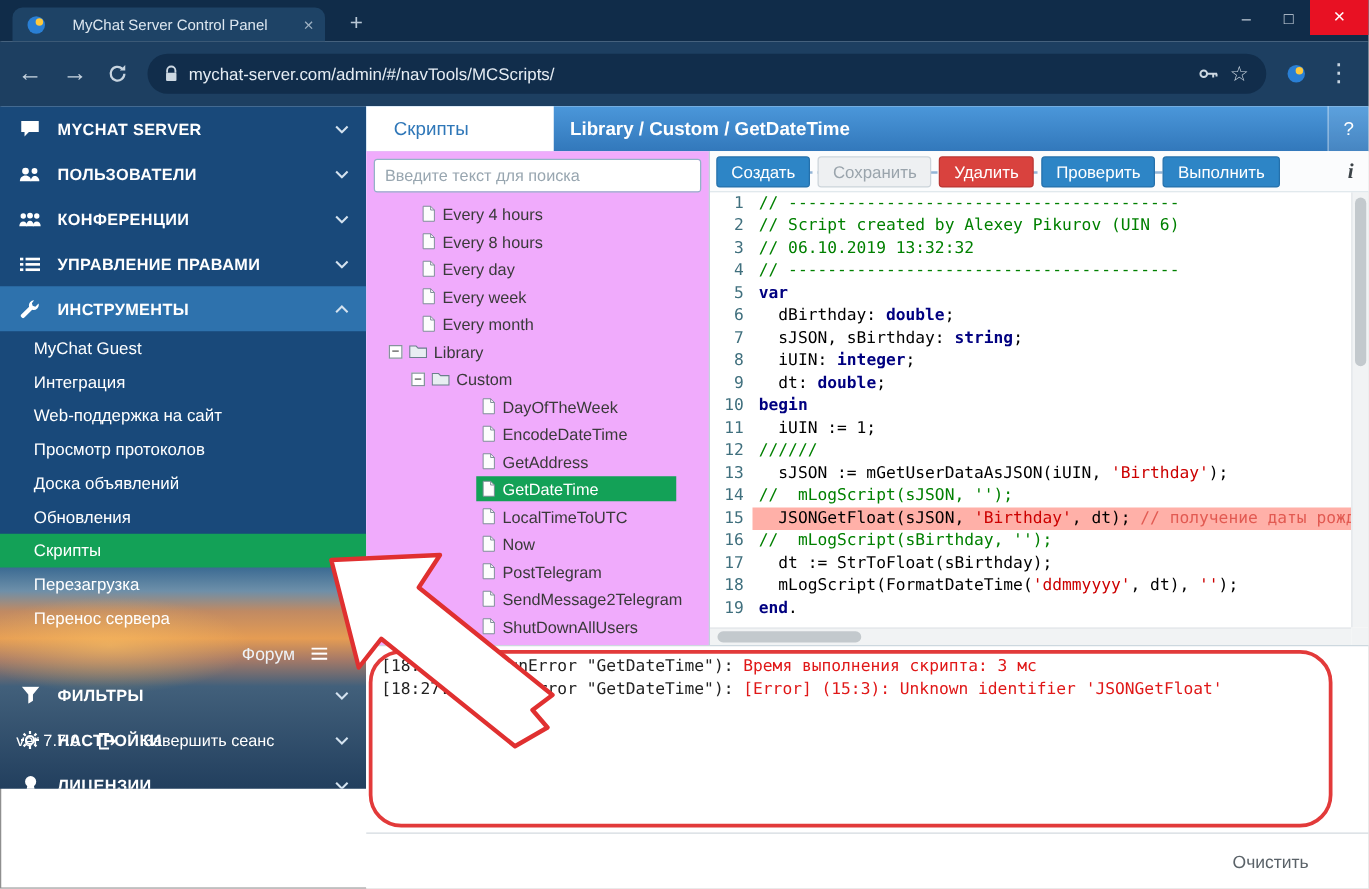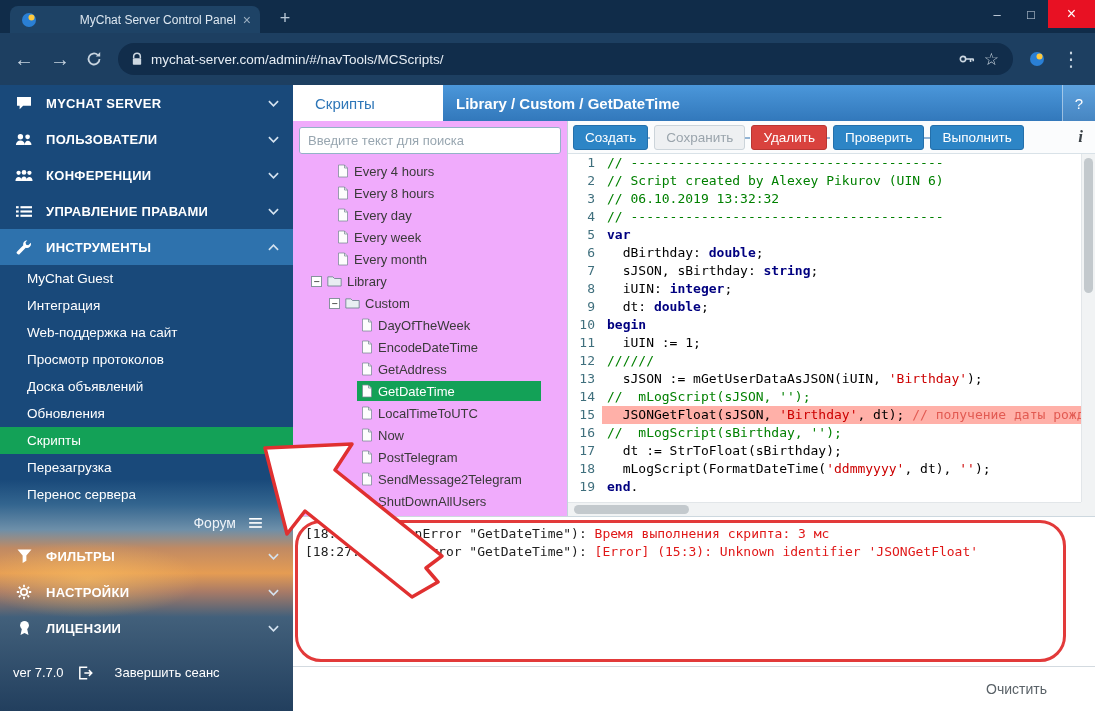--- a/index.html
+++ b/index.html
@@ -3,35 +3,35 @@
 <meta charset="utf-8">
 <style>
   *{margin:0;padding:0;box-sizing:border-box;}
   html,body{width:1095px;height:711px;overflow:hidden;}
   body{font-family:"Liberation Sans",sans-serif;background:#fff;}
   .screen{position:relative;width:1095px;height:711px;overflow:hidden;background:#fff;box-shadow:inset 0 0 0 1px #8f8f8f;}
 
   
   .tabstrip{position:absolute;left:0;top:0;width:100%;height:33px;background:#102c49;}
   .tab{position:absolute;left:10px;top:6px;width:250px;height:27px;background:#1e4366;border-radius:8px 8px 0 0;display:flex;align-items:center;padding:0 9px;gap:7px;color:#dde7f0;font-size:12px;}
-  .tab-title{flex:1;white-space:nowrap;overflow:hidden;text-align:right;}
+  .tab-title{flex:1;white-space:nowrap;overflow:hidden;}
   .tab-close{color:#9db0c2;font-size:14px;line-height:1;}
   .newtab{position:absolute;left:272px;top:6px;width:26px;height:24px;color:#b9c8d6;font-size:18px;display:flex;align-items:center;justify-content:center;}
   .win-controls{position:absolute;right:0;top:0;display:flex;height:28px;}
   .win-btn{width:34px;display:flex;align-items:center;justify-content:center;color:#cfd9e3;font-size:13px;}
   .win-btn.close{width:47px;background:#e81123;color:#fff;font-size:16px;}
   .navbar{position:absolute;left:0;top:33px;width:100%;height:52px;background:#1d3f61;display:flex;align-items:center;padding:0 14px;gap:16px;color:#c7d4e0;}
   .nav-ico{font-size:20px;line-height:1;display:flex;align-items:center;}
   .addressbar{flex:1;height:32px;background:#112d4b;border-radius:16px;display:flex;align-items:center;padding:0 14px;gap:9px;color:#e6edf4;font-size:13.5px;}
   .addr-url{flex:1;white-space:nowrap;overflow:hidden;}
   .addr-ico{display:flex;align-items:center;color:#cdd8e2;}
   .star{font-size:17px;color:#cdd8e2;}
 
   
-  .sidebar{position:absolute;left:0;top:85px;width:293px;height:626px;color:#fff;overflow:hidden;
+  .sidebar{position:absolute;left:0;top:85px;width:293px;height:546px;color:#fff;overflow:hidden;
     background:linear-gradient(180deg,#19497a 0%,#19497a 63%,#33658f 67%,#6d8fa9 71%,#c08a63 74%,#e59c53 78%,#a77a67 81%,#42607b 85%,#223f5e 100%);}
   .sidebar::after{content:'';position:absolute;left:0;top:0;width:100%;height:100%;pointer-events:none;
     background:radial-gradient(ellipse 160px 55px at 30% 79%, rgba(255,196,99,.55), rgba(255,196,99,0) 70%);}
   .side-scroll{position:relative;z-index:2;}
   .side-item{height:36px;display:flex;align-items:center;padding:0 14px;font-size:13px;font-weight:700;letter-spacing:.3px;}
   .side-item.active{background:#2e72ad;}
   .s-icon{width:20px;margin-right:12px;display:flex;align-items:center;justify-content:center;color:#fff;}
   .s-label{flex:1;white-space:nowrap;}
   .s-chev{color:#d4e2ef;display:flex;align-items:center;}
   .sub-item{height:27px;display:flex;align-items:center;padding:0 14px 0 27px;font-size:13.5px;color:#fff;}
@@ -47,21 +47,21 @@
   .breadcrumb{flex:1;display:flex;align-items:center;padding-left:13px;color:#fff;font-size:15px;font-weight:600;}
   .help-btn{width:33px;display:flex;align-items:center;justify-content:center;color:#fff;font-size:15px;border-left:1px solid rgba(255,255,255,.45);background:rgba(255,255,255,.10);}
 
   .content{position:absolute;top:36px;left:0;right:0;height:395px;}
   .tree-panel{position:absolute;left:0;top:0;width:275px;height:100%;background:#f0abfc;border-right:1px solid #c3d2dd;overflow:hidden;}
   .search-box{margin:6px;height:27px;border:1px solid #93b3c7;border-radius:3px;overflow:hidden;}
   .search-input{width:100%;height:100%;border:0;outline:0;padding:0 8px;font:13px "Liberation Sans",sans-serif;color:#444;background:#fff;}
   .search-input::placeholder{color:#98a6b0;}
   .tree{margin-top:6px;}
   .t-row{height:22px;display:flex;align-items:center;}
-  .ind0{padding-left:14px;}.ind1{padding-left:32px;}.ind2{padding-left:40px;}.ind3{padding-left:64px;}
+  .ind0{padding-left:14px;}.ind1{padding-left:32px;}.ind2{padding-left:40px;}.ind3{padding-left:88px;}
   .t-inner{display:flex;align-items:center;gap:5px;height:20px;padding:0 4px;flex:1;margin-right:26px;color:#3a3a3a;font-size:13px;white-space:nowrap;}
   .t-inner.selected{background:#13a157;color:#fff;}
   .t-exp{width:11px;height:11px;border:1px solid #86939d;background:#fff;color:#333;font:10px/9px "DejaVu Sans Mono",monospace;text-align:center;flex:none;}
   .t-icon{display:flex;flex:none;align-items:center;}
 
   .editor-panel{position:absolute;left:275px;top:0;right:0;height:100%;background:#fff;}
   .toolbar{position:absolute;top:0;left:0;right:0;height:33px;display:flex;align-items:center;padding:0 5px;background:#fbfcfd;border-bottom:1px solid #d9e2e8;}
   .toolbar::before{content:'';position:absolute;left:6px;width:436px;top:16px;border-top:2px dashed rgba(62,122,182,.55);}
   .tb-btn{position:relative;height:25px;padding:0 11px;margin-right:6px;border-radius:3px;font:13.5px "Liberation Sans",sans-serif;color:#fff;border:1px solid transparent;cursor:default;}
   .tb-btn.primary{background:#2d85c6;border-color:#2470ab;}

